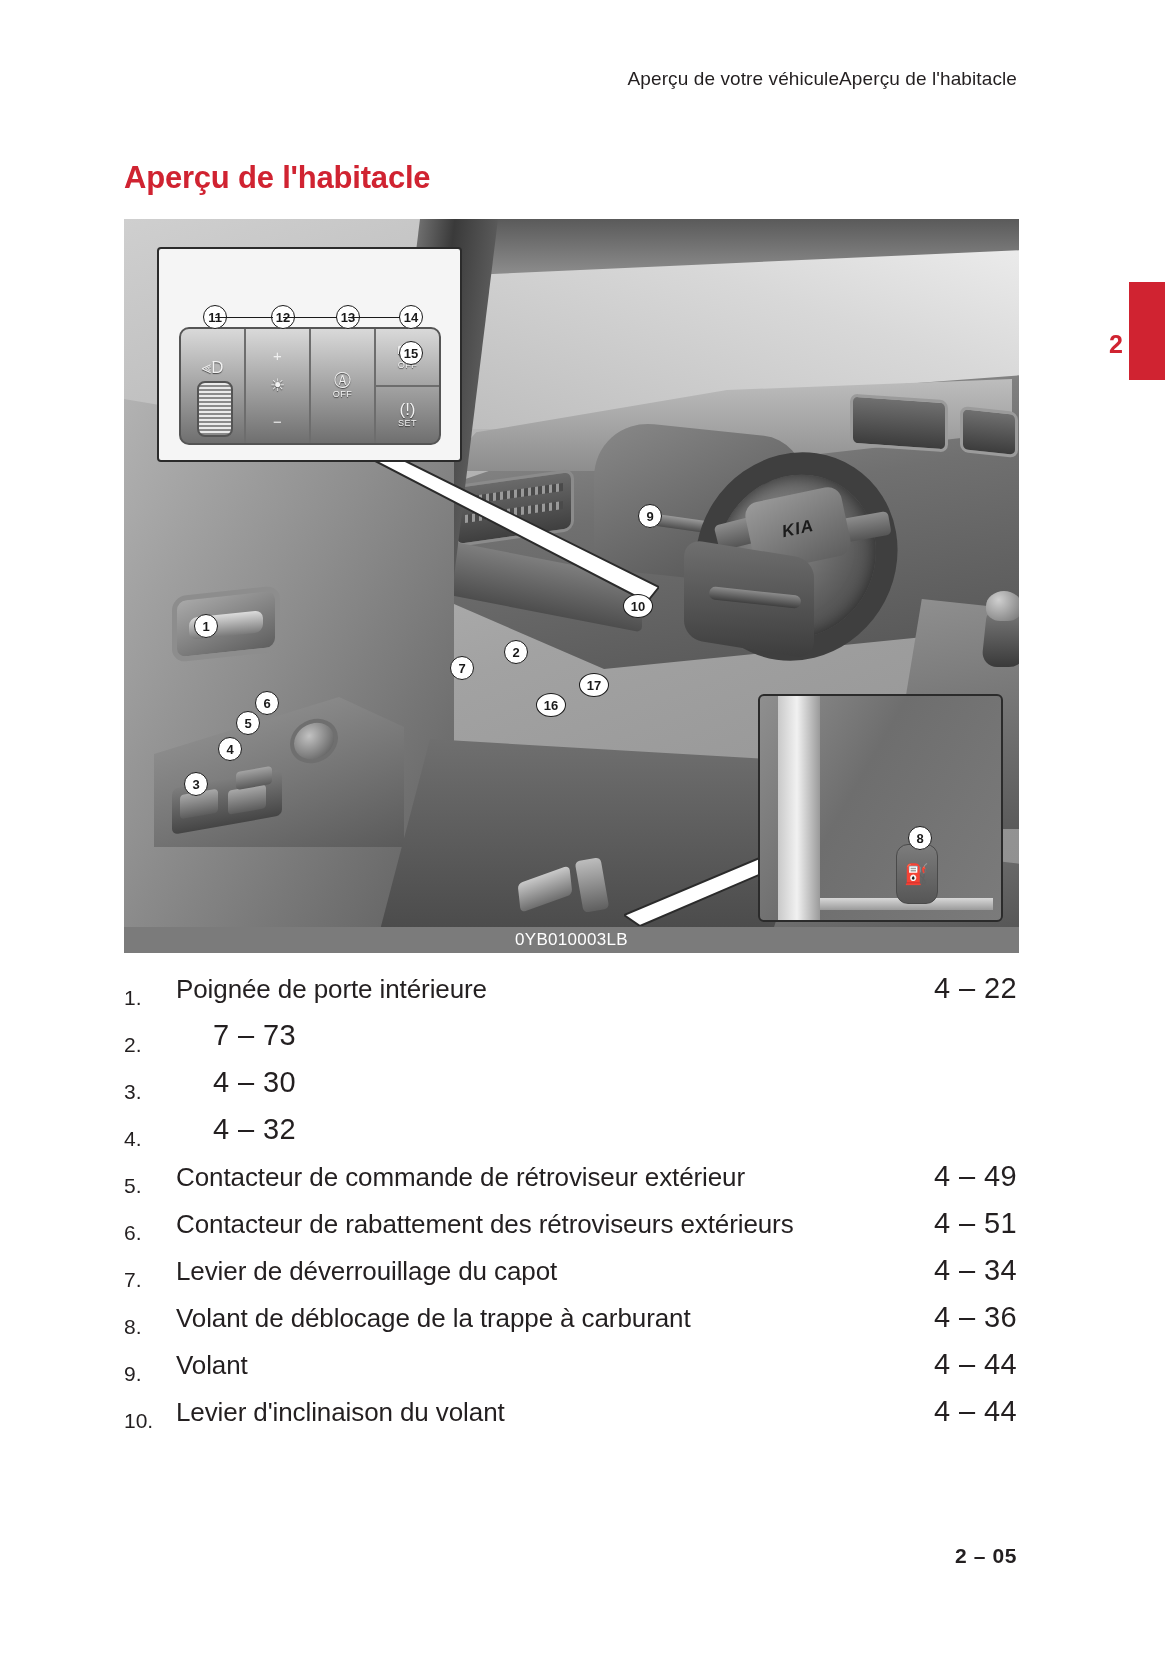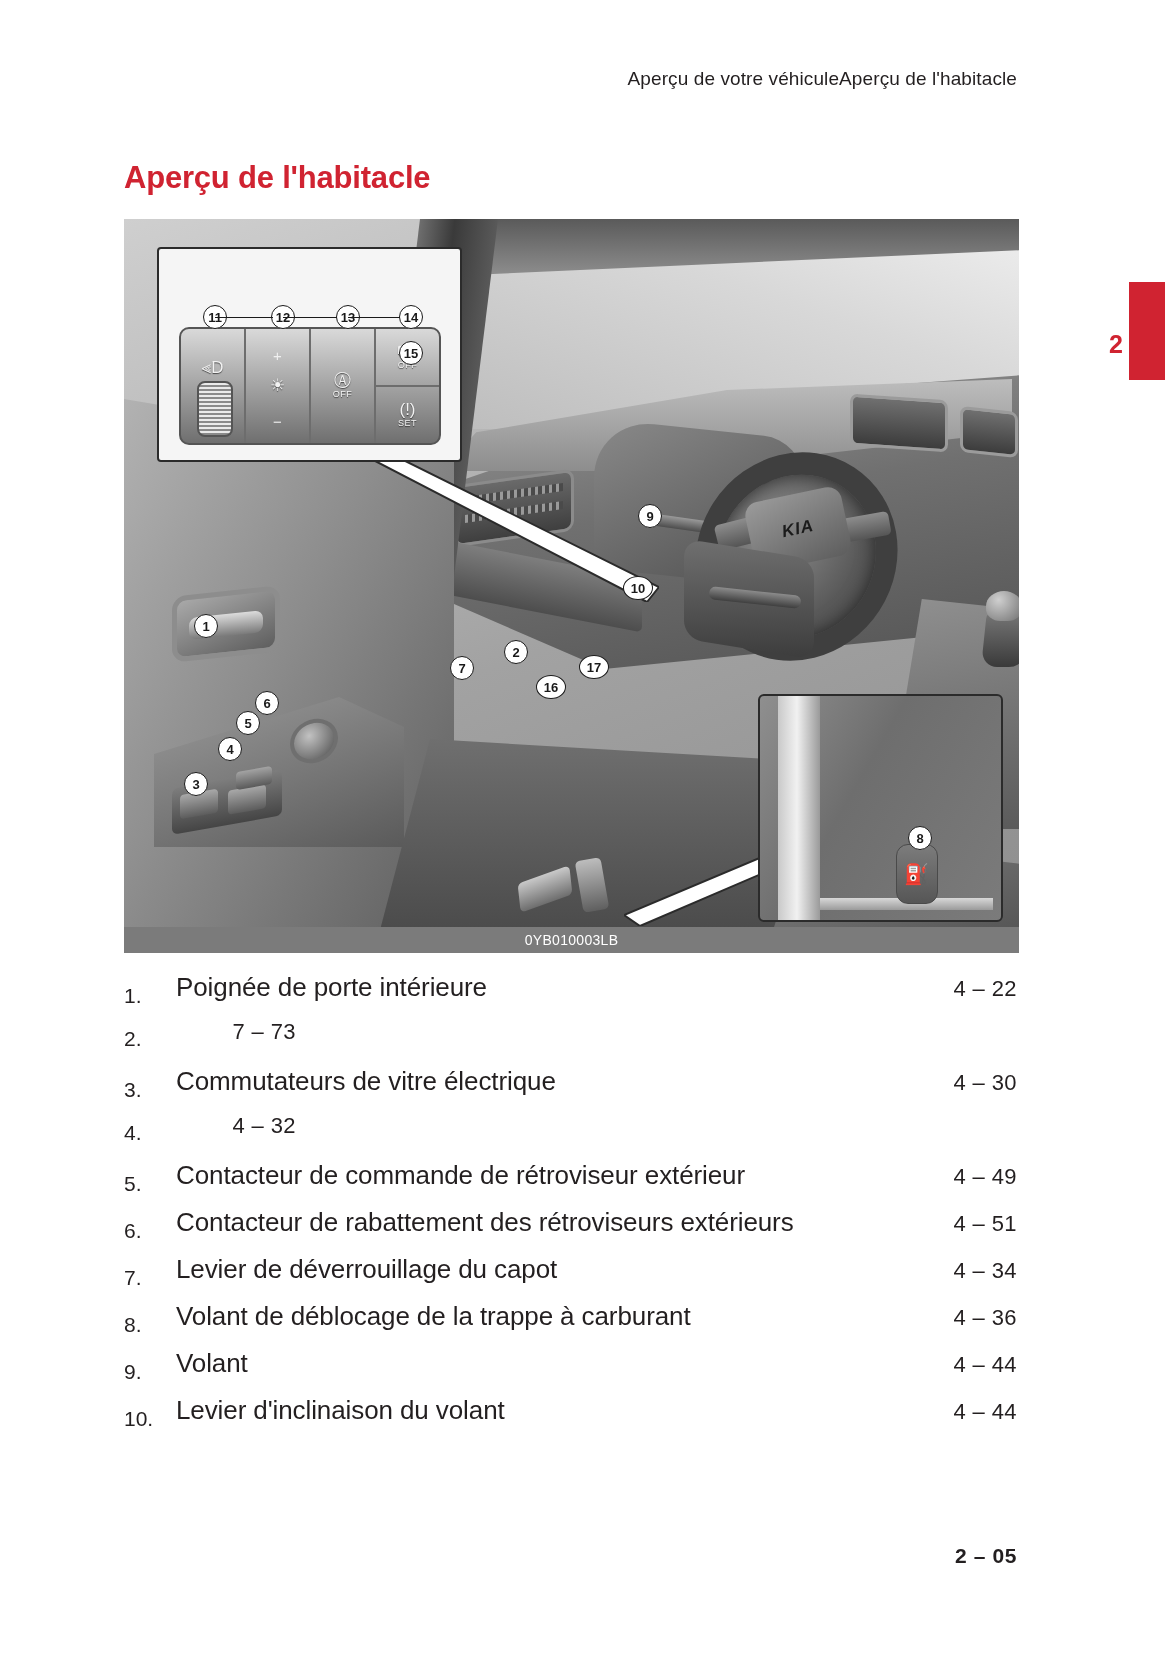--- a/index.html
+++ b/index.html
@@ -255,21 +255,21 @@
   .plus-minus { position:absolute; left:0; right:0; text-align:center; color:#f0f0f0; font-size:15px; }
 
   
   .cal {
     position: absolute; width: 24px; height: 24px; border-radius: 50%;
     background: #ffffff; border: 1.6px solid #1a1a1a;
     color: #1a1a1a; font-size: 13px; font-weight: 600;
     display: flex; align-items: center; justify-content: center;
     line-height: 1;
   }
-  .cal.w { width: 30px; }
+  .cal.w { width: 30px; margin-top: 18px; }
   .leader { position:absolute; background:#1a1a1a; height:1.4px; }
 
   
   .pointer {
     position: absolute; left: 205px; top: 218px; width: 330px; height: 165px;
   }
 
   
   .inset-fuel {
     position: absolute; left: 634px; top: 475px; width: 245px; height: 228px;
@@ -288,21 +288,21 @@
   }
   .fuel-glyph { font-size: 20px; color:#f3f3f3; }
   .fuel-floor {
     position:absolute; left: 60px; bottom: 10px; right: 8px; height: 12px;
     background: linear-gradient(180deg,#d8d8d8,#9b9b9b);
   }
 
   
   .figcap {
     position: absolute; left: 0; bottom: 0; width: 100%; height: 26px;
-    background: #7b7b7b; color: #ffffff; font-size: 14px;
+    background: #7b7b7b; color: #ffffff; font-size: 17px;
     display: flex; align-items: center; justify-content: center;
     letter-spacing: .3px;
     text-align: center;
   }
 
   
   .legend {
     position: absolute; left: 124px; top: 972px; width: 893px;
   }
   .legend-row {
@@ -310,21 +310,21 @@
     display: flex; align-items: baseline;
   }
   .lg-num {
     width: 52px; flex: 0 0 52px; text-align: left;
     font-size: 21px; color: #231f20; position: relative; top: 7px;
   }
   .lg-label {
     flex: 1 1 auto; font-size: 26px; color: #231f20; letter-spacing: -.1px;
   }
   .lg-page {
-    flex: 0 0 120px; text-align: right; font-size: 22px; color: #231f20;
+    flex: 0 0 120px; text-align: right; font-size: 29px; color: #231f20;
     letter-spacing: .4px;
   }
 
   
   .footer {
     position: absolute; right: 148px; top: 1544px;
     font-size: 21px; font-weight: bold; color: #231f20; letter-spacing: .6px;
   }
 </style>
 </head>
@@ -473,21 +473,20 @@
       <span class="lg-page">4 – 22</span>
     </div>
 
     <div class="legend-row">
       <span class="lg-num">2.</span>
       <span class="lg-page">7 – 73</span>
     </div>
 
     <div class="legend-row">
       <span class="lg-num">3.</span>
-      <span class="lg-label">Commutateurs de vitre électrique</span>
       <span class="lg-page">4 – 30</span>
     </div>
 
     <div class="legend-row">
       <span class="lg-num">4.</span>
       <span class="lg-page">4 – 32</span>
     </div>
 
     <div class="legend-row">
       <span class="lg-num">5.</span>

